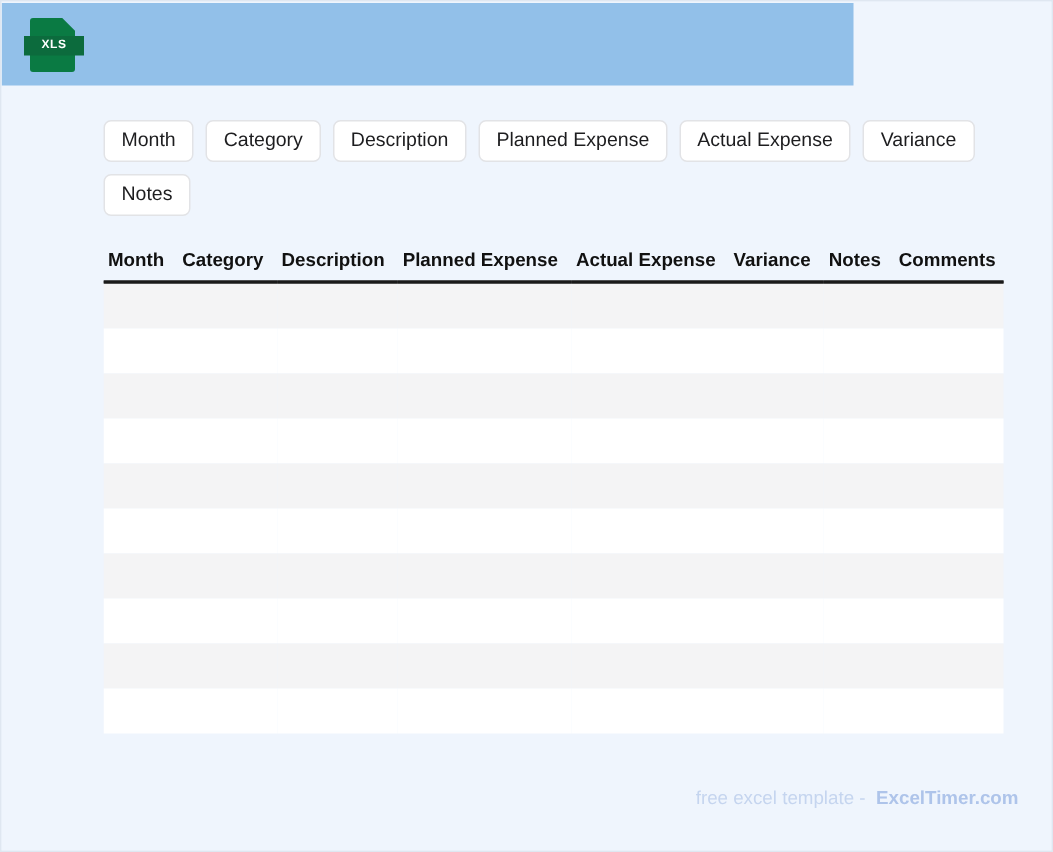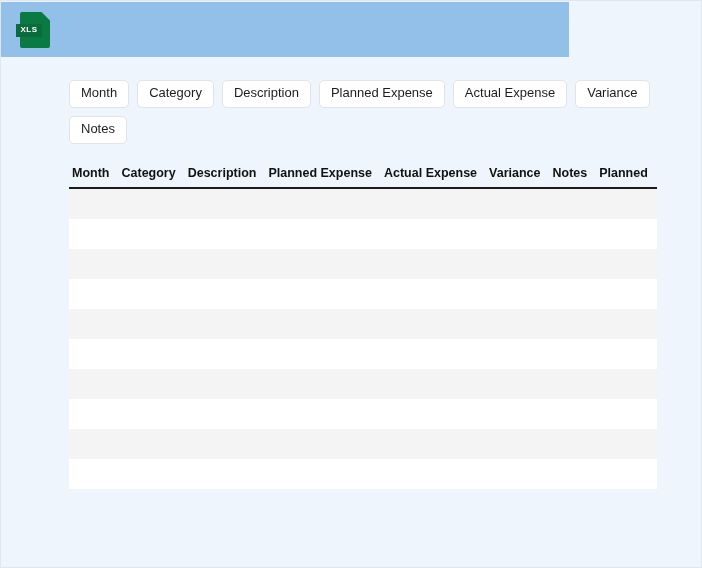--- a/index.html
+++ b/index.html
@@ -58,21 +58,21 @@
     top: 0;
     width: 9px;
     height: 9px;
     background: #92c0e9;
     clip-path: polygon(0 0, 100% 100%, 100% 0);
   }
   .file-icon .xls-badge {
     position: absolute;
     left: -4px;
     top: 12px;
-    width: 26px;
+    width: 40px;
     height: 13px;
     background: #0c6b3d;
     color: #ffffff;
     font-size: 8px;
     font-weight: bold;
     letter-spacing: 0.4px;
     display: flex;
     align-items: center;
     justify-content: center;
     line-height: 1;
@@ -190,21 +190,21 @@
     <table class="data-table">
       <thead>
         <tr>
           <th>Month</th>
           <th>Category</th>
           <th>Description</th>
           <th>Planned Expense</th>
           <th>Actual Expense</th>
           <th>Variance</th>
           <th>Notes</th>
-          <th>Planned</th>
+          <th>Comments</th>
         </tr>
       </thead>
       <tbody id="table-body">
           <tr>
             <td>&nbsp;</td>
             <td>&nbsp;</td>
             <td>&nbsp;</td>
             <td>&nbsp;</td>
             <td>&nbsp;</td>
             <td>&nbsp;</td>
@@ -298,14 +298,18 @@
             <td>&nbsp;</td>
             <td>&nbsp;</td>
             <td>&nbsp;</td>
             <td>&nbsp;</td>
             <td>&nbsp;</td>
           </tr>
         </tbody>
     </table>
   </div>
 
+  <div class="footer">
+    <span class="footer-label">free excel template -</span>
+    <span class="footer-brand">ExcelTimer.com</span>
+  </div>
 
 </div>
 
 </body></html>

